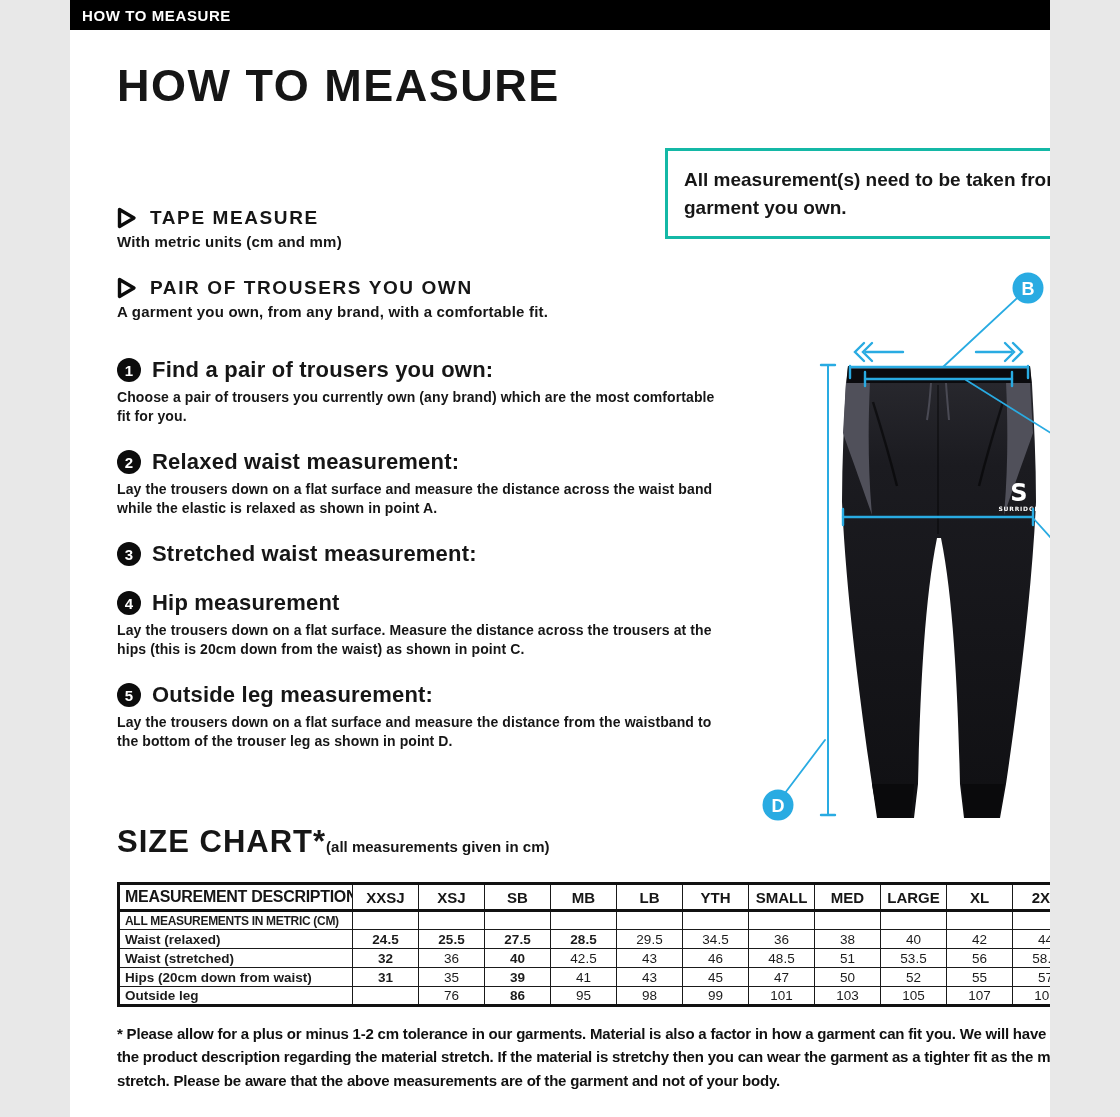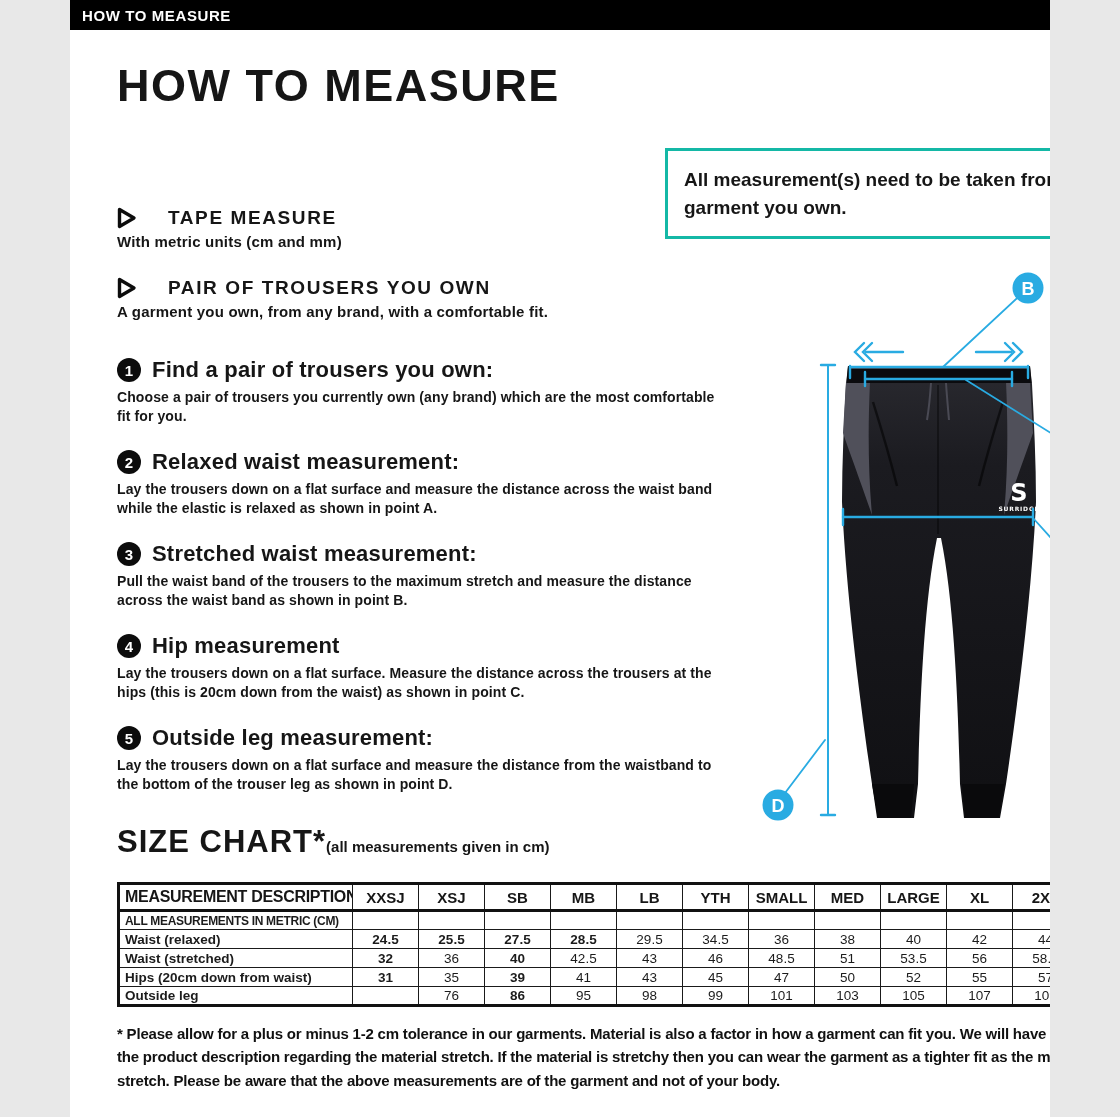--- a/index.html
+++ b/index.html
@@ -22,21 +22,21 @@
   h1.title { position:absolute; left:47px; top:60px; font-size:45px; font-weight:800; letter-spacing:1.5px; }
   .need { position:absolute; left:47px; top:147px; font-size:27px; font-weight:800; letter-spacing:.5px; }
 
   .notebox {
     position:absolute; left:595px; top:148px; width:470px; min-height:87px;
     border:3px solid #14b8a6; padding:15px 16px; font-size:19px; font-weight:700; line-height:1.45;
   }
 
   .reqs { position:absolute; left:47px; top:207px; width:620px; }
   .req { margin-bottom:27px; }
-  .req-head { display:flex; align-items:center; gap:31px; }
+  .req-head { display:flex; align-items:center; gap:13px; }
   .tri { width:20px; height:22px; flex:0 0 auto; }
   .req-title { font-size:19px; font-weight:800; letter-spacing:1.6px; }
   .req-desc { font-size:15px; font-weight:700; margin-top:4px; letter-spacing:.2px; }
 
   .steps { position:absolute; left:47px; top:357px; width:650px; }
   .step { margin-bottom:23px; }
   .step-head { display:flex; align-items:center; gap:11px; }
   .step-num {
     width:24px; height:24px; border-radius:50%; background:#0c0c0c; color:#fff;
     font-size:15px; font-weight:800; display:flex; align-items:center; justify-content:center; flex:0 0 auto;
@@ -119,21 +119,20 @@
           <span class="step-num">2</span>
           <span class="step-title">Relaxed waist measurement:</span>
         </div>
         <div class="step-desc">Lay the trousers down on a flat surface and measure the distance across the waist band while the elastic is relaxed as shown in point A.</div>
       </div>
       <div class="step">
         <div class="step-head">
           <span class="step-num">3</span>
           <span class="step-title">Stretched waist measurement:</span>
         </div>
-        <div class="step-desc">Pull the waist band of the trousers to the maximum stretch and measure the distance across the waist band as shown in point B.</div>
       </div>
       <div class="step">
         <div class="step-head">
           <span class="step-num">4</span>
           <span class="step-title">Hip measurement</span>
         </div>
         <div class="step-desc">Lay the trousers down on a flat surface. Measure the distance across the trousers at the hips (this is 20cm down from the waist)  as shown in point C.</div>
       </div>
       <div class="step">
         <div class="step-head">

